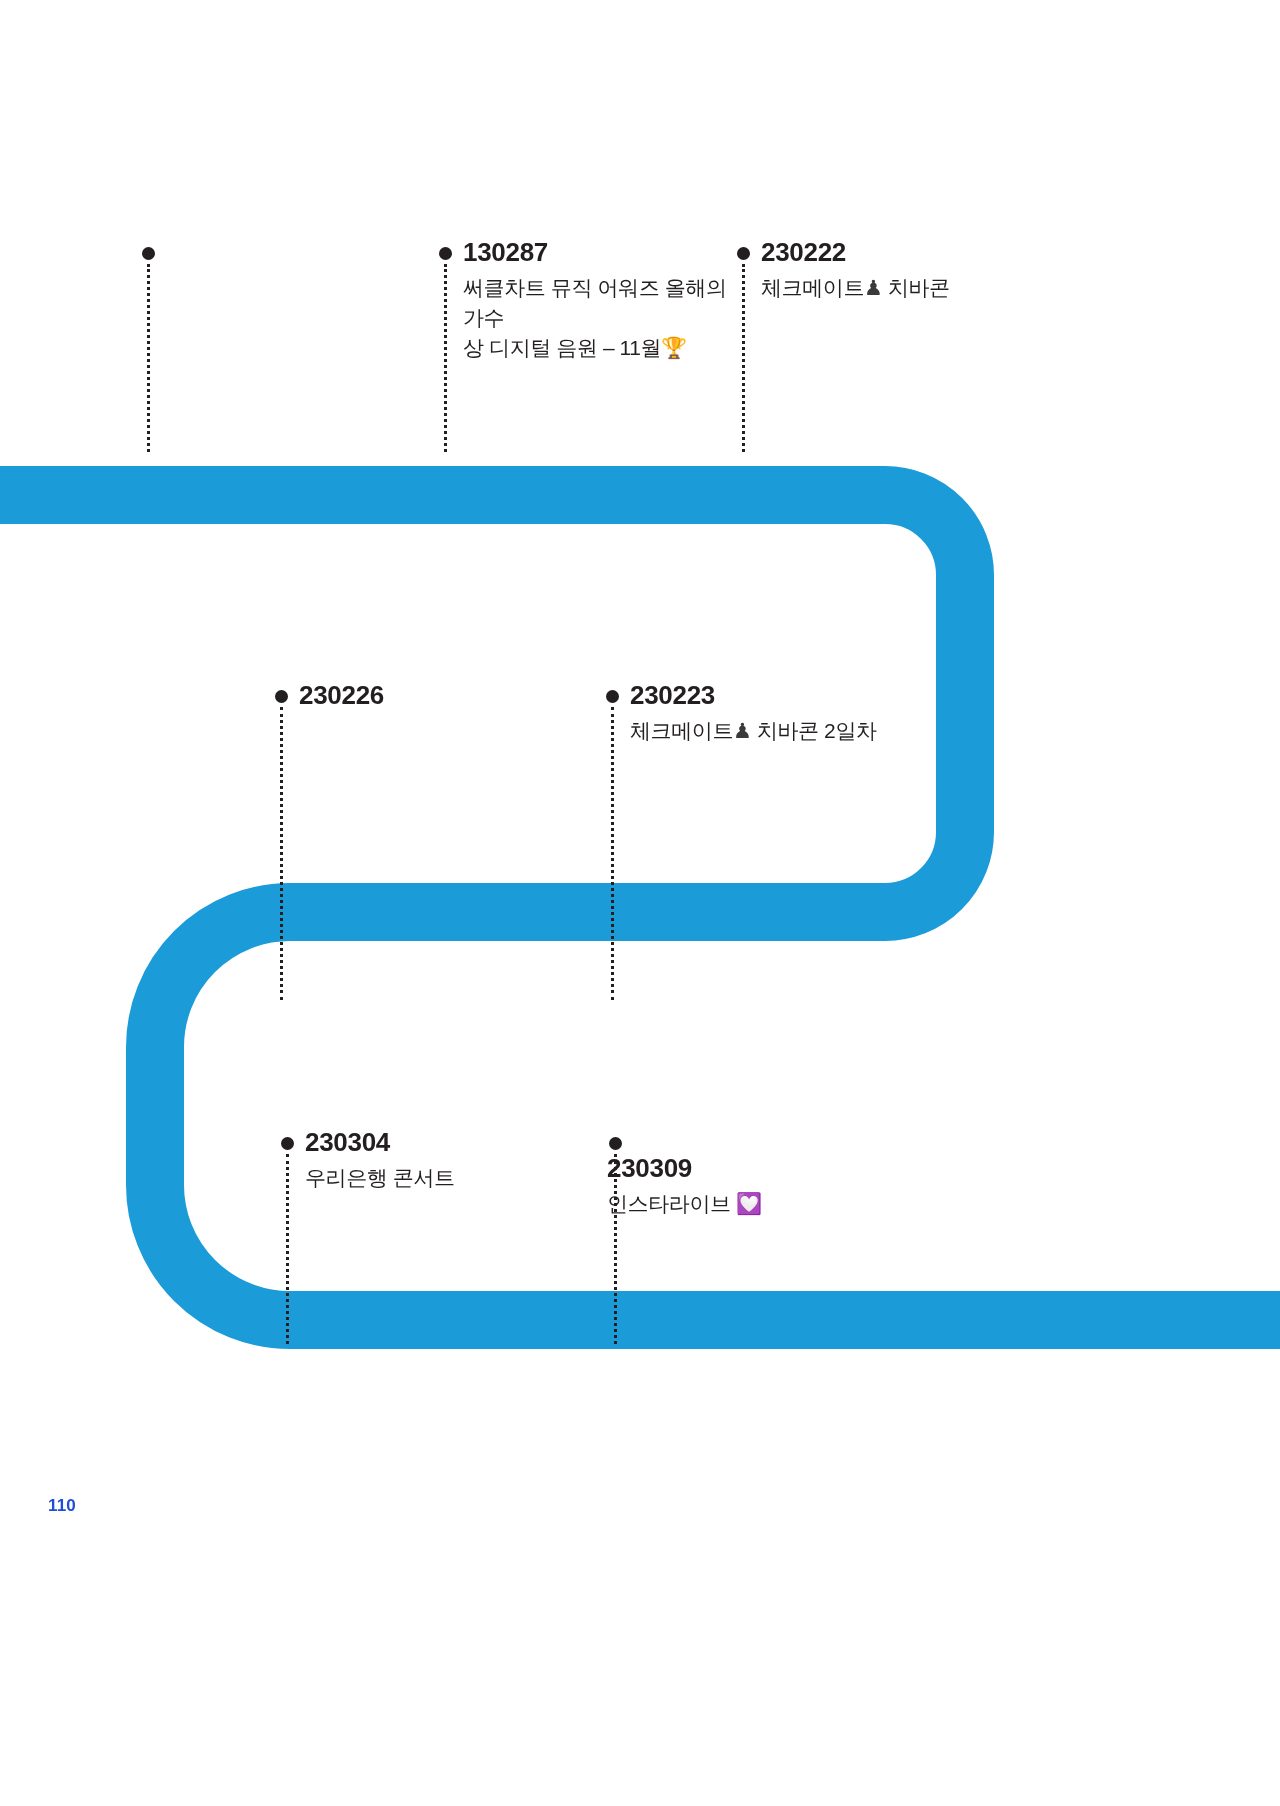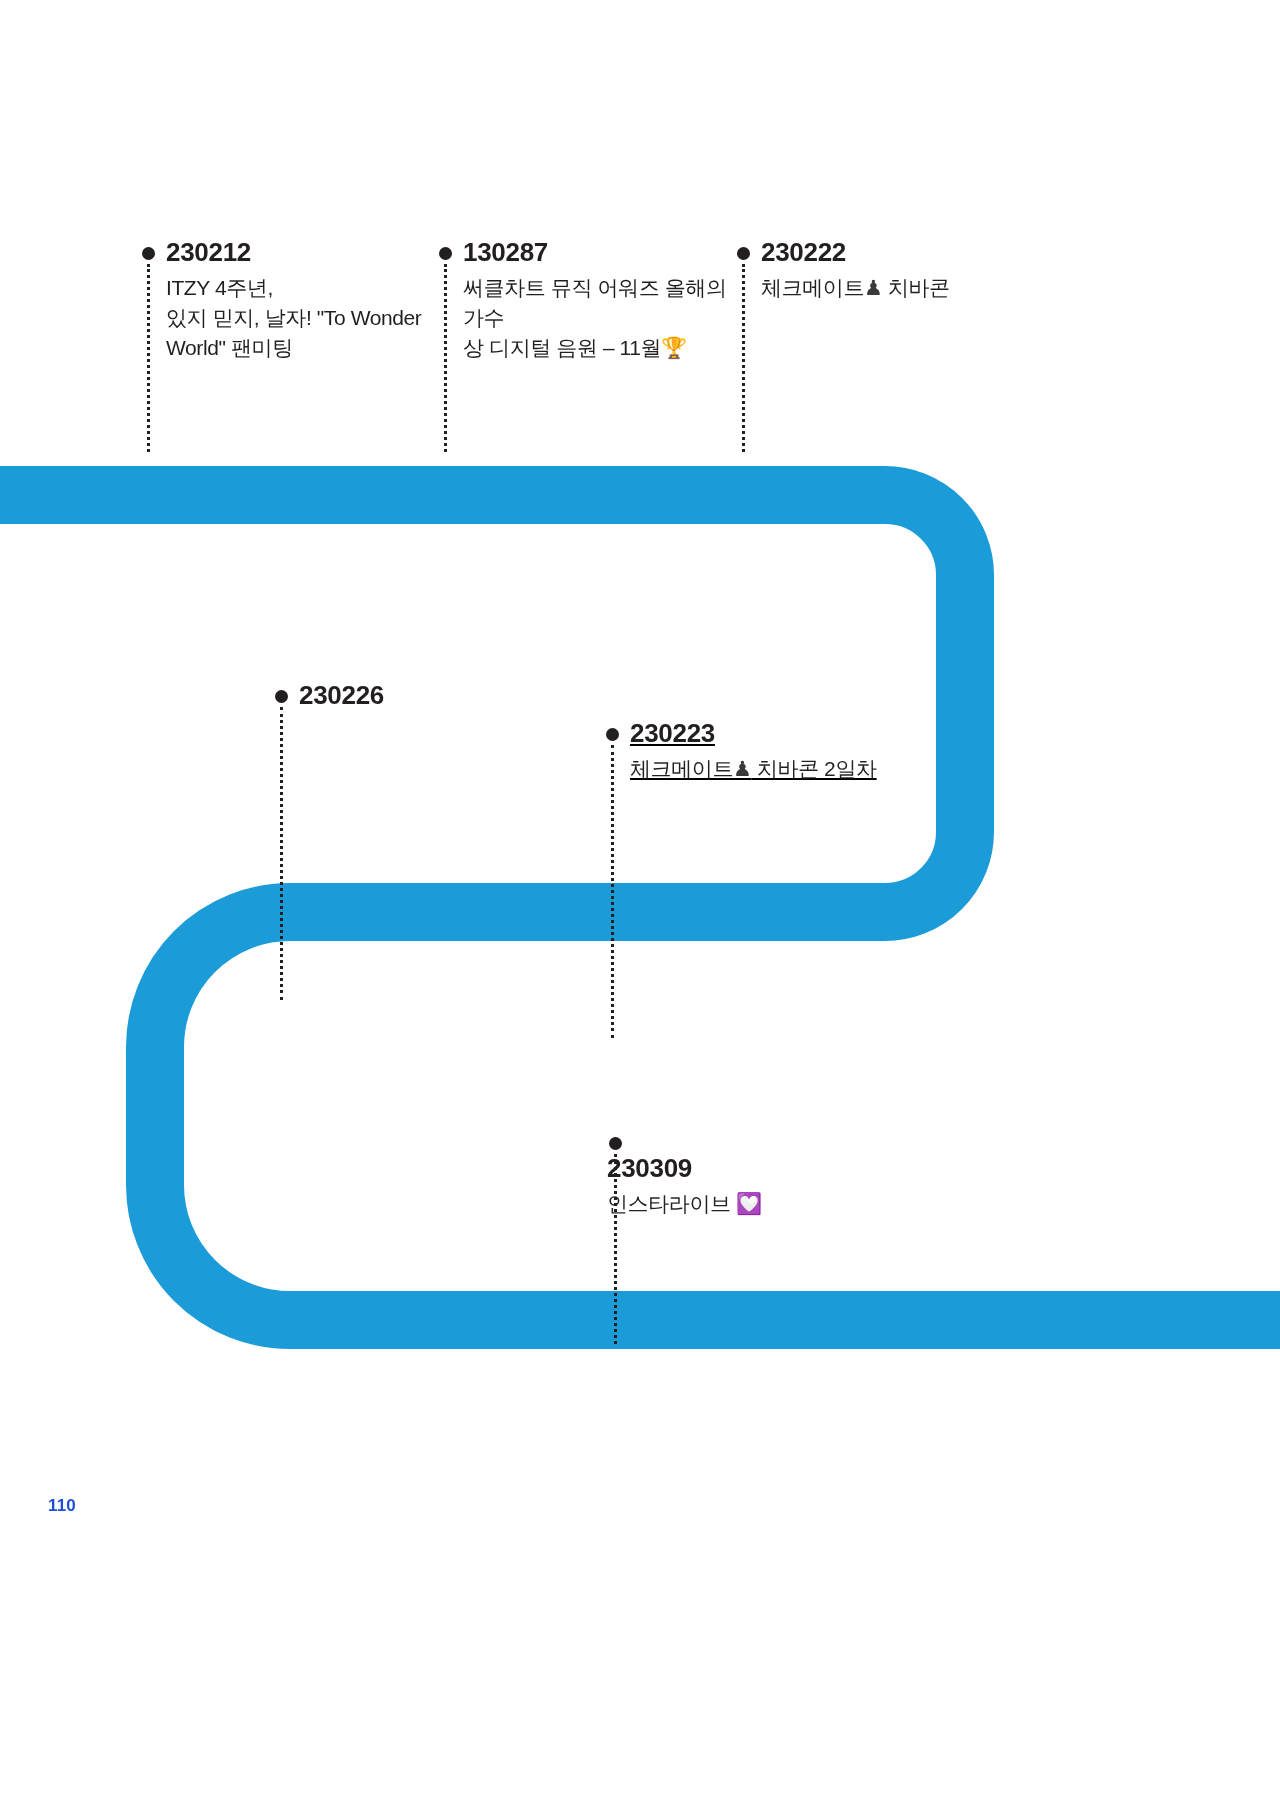--- a/index.html
+++ b/index.html
@@ -69,21 +69,21 @@
   
   #entry-230212 { left: 140px; top: 238px; width: 290px; }
   #entry-230212 .dotted-line { height: 188px; }
   #entry-230218 { left: 437px; top: 238px; width: 290px; }
   #entry-230218 .dotted-line { height: 188px; }
   #entry-230222 { left: 735px; top: 238px; width: 290px; }
   #entry-230222 .dotted-line { height: 188px; }
 
   #entry-230226 { left: 273px; top: 681px; width: 300px; }
   #entry-230226 .dotted-line { height: 293px; }
-  #entry-230223 { left: 604px; top: 719px; width: 300px; text-decoration: underline; }
+  #entry-230223 { left: 604px; top: 681px; width: 300px; }
   #entry-230223 .dotted-line { height: 293px; }
 
   #entry-230304 { left: 279px; top: 1128px; width: 300px; }
   #entry-230304 .dotted-line { height: 190px; }
   #entry-230309 { left: 607px; top: 1128px; width: 300px; flex-direction: column; }
   #entry-230309 .dotted-line { height: 190px; }
 
   .emoji { font-family: "DejaVu Sans", sans-serif; }
   .emoji-trophy { color: #e8a33d; }
   .emoji-heart  { color: #e8344a; }
@@ -116,28 +116,20 @@
              L 155 1185
              A 135 135 0 0 0 290 1320
              L 1300 1320" fill="none" stroke="#1b9bd8" stroke-width="58" stroke-linecap="butt" stroke-linejoin="round"></path>
   </svg>
 
   <div class="entry" id="entry-230212">
     <div class="marker-col">
       <div class="dot"></div>
       <div class="dotted-line"></div>
     </div>
-    <div class="entry-body">
-      <div class="entry-date">230212</div>
-      <div class="entry-desc">
-        <span>ITZY 4주년,</span><br>
-        <span>있지 믿지, 날자! "To Wonder</span><br>
-        <span>World" 팬미팅</span>
-      </div>
-    </div>
   </div>
 
   <div class="entry" id="entry-230218">
     <div class="marker-col">
       <div class="dot"></div>
       <div class="dotted-line"></div>
     </div>
     <div class="entry-body">
       <div class="entry-date">130287</div>
       <div class="entry-desc">
@@ -176,20 +168,32 @@
       <div class="dotted-line"></div>
     </div>
     <div class="entry-body">
       <div class="entry-date">230223</div>
       <div class="entry-desc">
         <span>체크메이트</span><span class="emoji emoji-pawn">♟</span><span> 치바콘 2일차</span>
       </div>
     </div>
   </div>
 
+  <div class="entry" id="entry-230304">
+    <div class="marker-col">
+      <div class="dot"></div>
+      <div class="dotted-line"></div>
+    </div>
+    <div class="entry-body">
+      <div class="entry-date">230304</div>
+      <div class="entry-desc">
+        <span>우리은행 콘서트</span>
+      </div>
+    </div>
+  </div>
 
   <div class="entry" id="entry-230309">
     <div class="marker-col">
       <div class="dot"></div>
       <div class="dotted-line"></div>
     </div>
     <div class="entry-body">
       <div class="entry-date">230309</div>
       <div class="entry-desc">
         <span>인스타라이브 </span><span class="emoji emoji-purple">💟</span>

